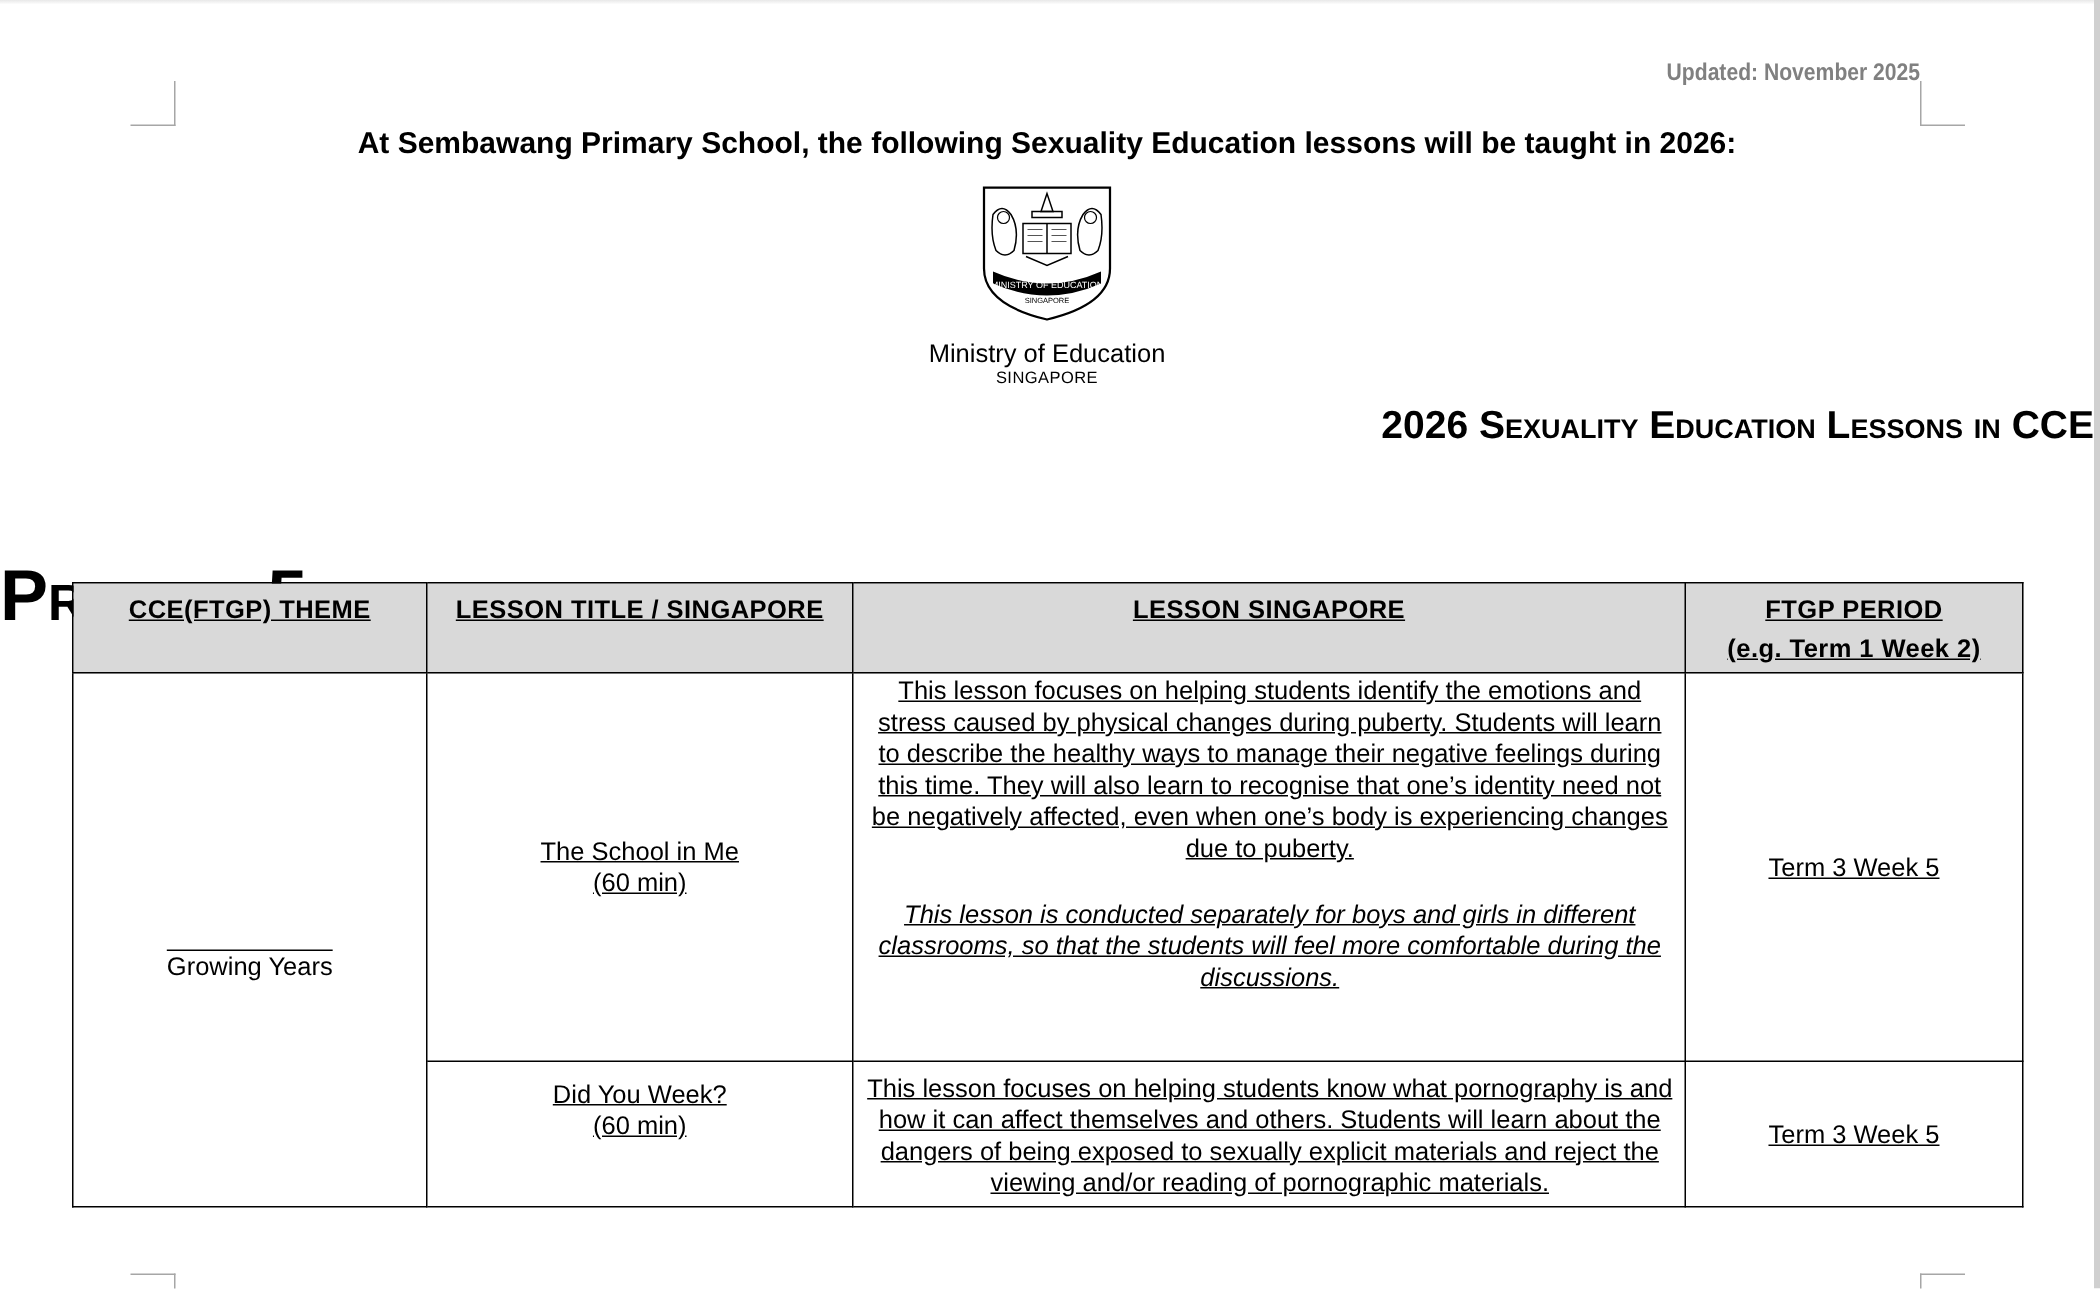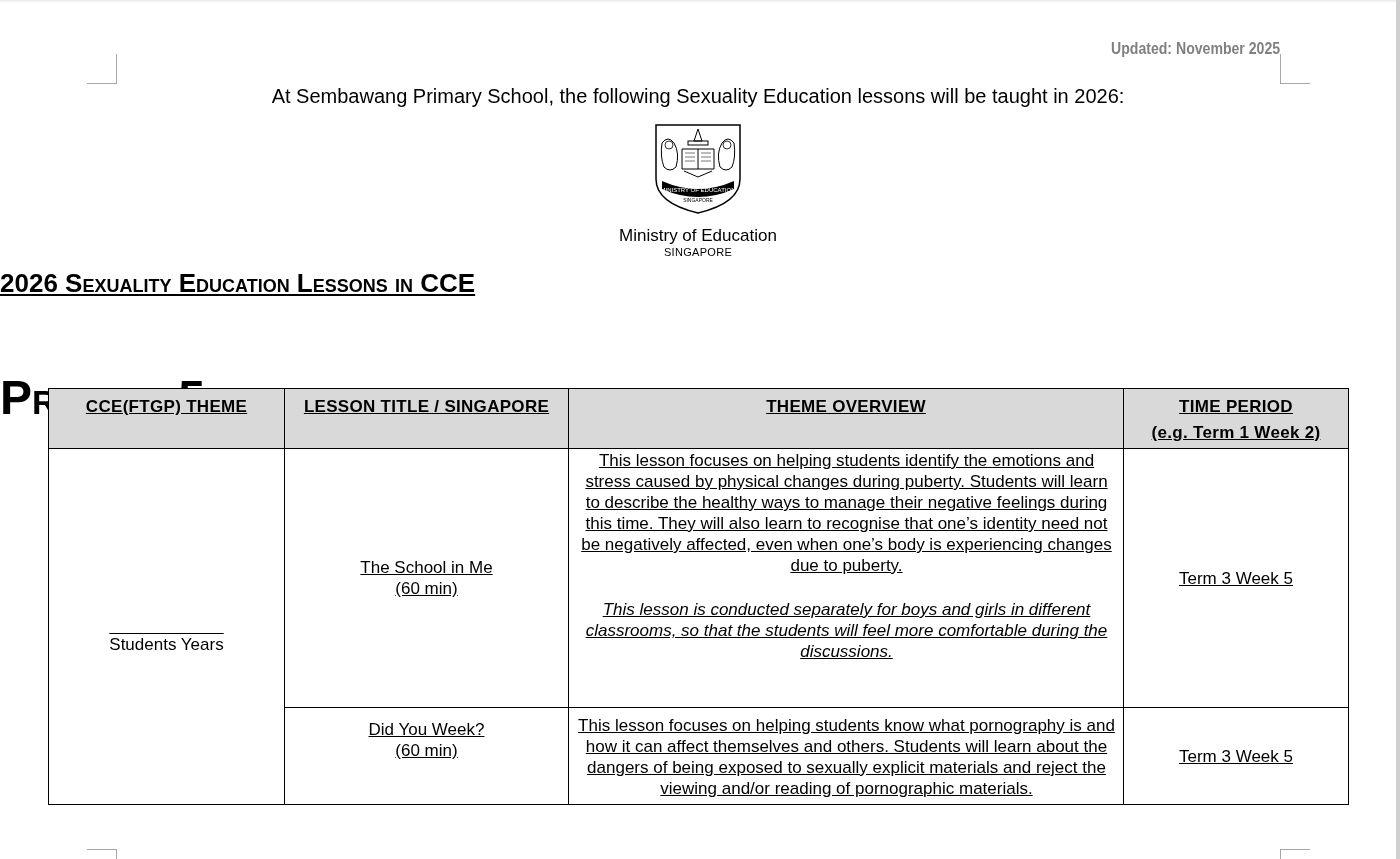--- a/index.html
+++ b/index.html
@@ -18,28 +18,28 @@
   .crop.bl { left:87px; top:849px; border-right-width:1px; border-top-width:1px; }
   .crop.br { left:1280px; top:849px; border-left-width:1px; border-top-width:1px; }
 
   .updated {
     position:absolute; right:120px; top:40px;
     font-size:16px; font-weight:bold; color:#808080;
     transform: scaleX(0.88); transform-origin: right center;
   }
   .intro {
     position:absolute; left:0; width:1396px; top:85px; text-align:center;
-    font-size:20px; font-weight:normal;
+    font-size:20px; font-weight:bold;
   }
   .logo { position:absolute; left:654px; top:123px; width:88px; height:92px; }
   .moe-name { position:absolute; left:0; width:1396px; top:226px; text-align:center; font-size:17px; }
   .moe-sub { position:absolute; left:0; width:1396px; top:246px; text-align:center; font-size:11px; letter-spacing:0.3px; }
   .title {
-    position:absolute; left:0; width:1396px; top:268px; text-align:left;
-    font-size:26px; font-weight:bold; font-variant: small-caps; text-decoration: underline;
+    position:absolute; left:0; width:1396px; top:268px; text-align:right;
+    font-size:26px; font-weight:bold; font-variant: small-caps;
   }
   .grade {
     position:absolute; left:0; width:1396px; top:326px; text-align:left;
     font-size:48px; font-weight:bold; font-variant: small-caps; margin-top: 44px;
   }
 
   table.lessons {
     position:absolute; left:48px; top:388px; width:1300px;
     border-collapse:collapse; table-layout:fixed;
     font-size:17px;
@@ -105,31 +105,31 @@
   <colgroup>
     <col style="width:236px">
     <col style="width:284px">
     <col style="width:555px">
     <col style="width:225px">
   </colgroup>
   <thead>
     <tr>
       <th>CCE(FTGP) THEME</th>
       <th>LESSON TITLE / SINGAPORE</th>
-      <th>THEME OVERVIEW</th>
+      <th>LESSON SINGAPORE</th>
       <th>
-        <div>TIME PERIOD</div>
+        <div>FTGP PERIOD</div>
         <div>(e.g. Term 1 Week 2)</div>
       </th>
     </tr>
   </thead>
   <tbody>
     <tr class="row1">
       <td rowspan="2">
-        <span style="position:relative; top:18px;">Students Years</span>
+        <span style="position:relative; top:18px;">Growing Years</span>
       </td>
       <td>
         <span class="lesson-title">The School in Me</span>
         <span class="lesson-title">(60 min)</span>
       </td>
       <td class="overview">
         <div class="ov1">This lesson focuses on helping students identify the emotions and stress caused by physical changes during puberty. Students will learn to describe the healthy ways to manage their negative feelings during this time. They will also learn to recognise that one’s identity need not be negatively affected, even when one’s body is experiencing changes due to puberty.</div>
         <div class="ov-note">This lesson is conducted separately for boys and girls in different classrooms, so that the students will feel more comfortable during the discussions.</div>
       </td>
       <td>

